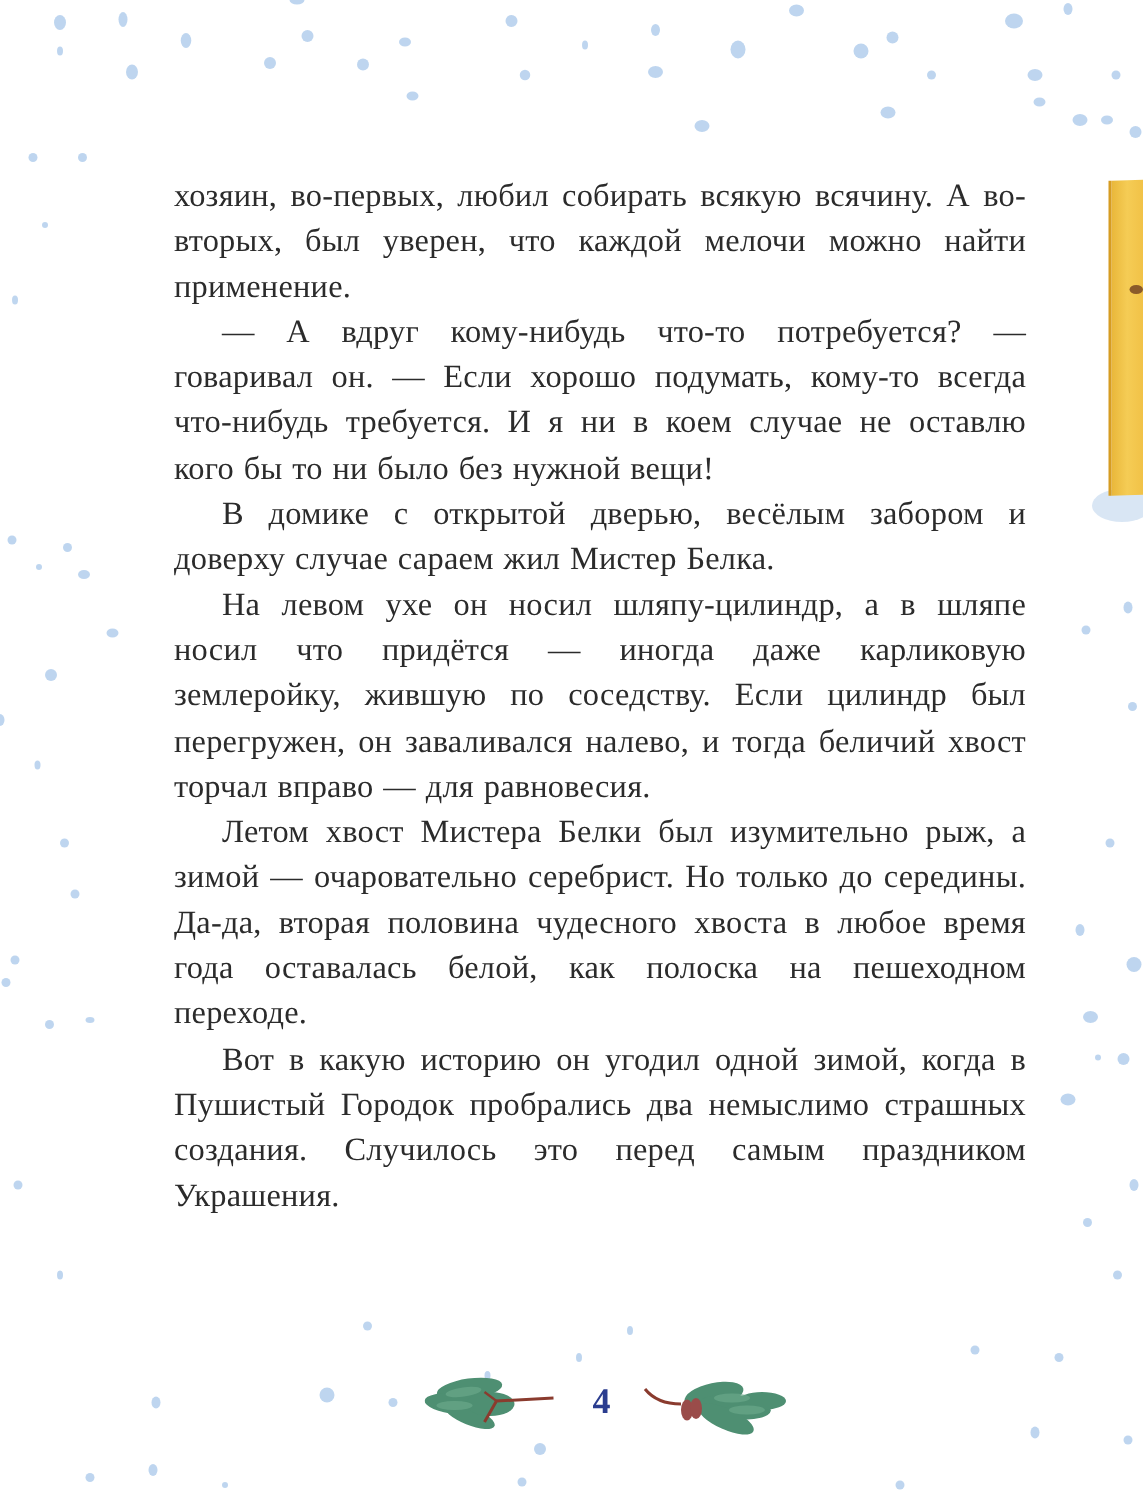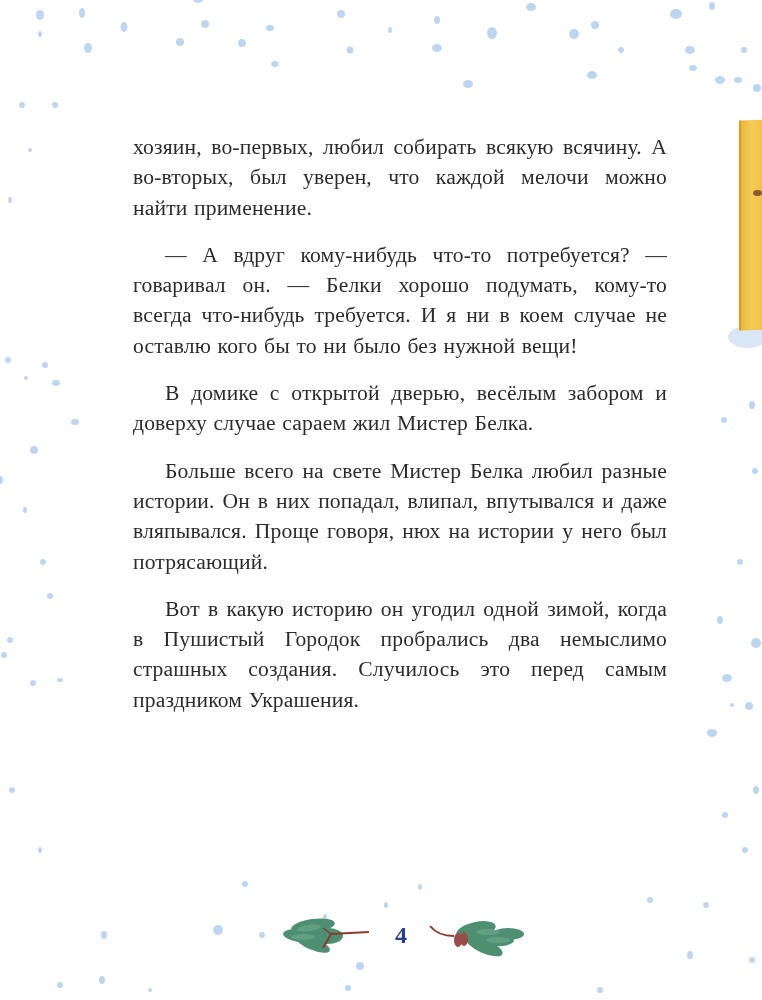--- a/index.html
+++ b/index.html
@@ -17,21 +17,21 @@
   }
   .post-knot { position:absolute; left:753px; top:190px; width:9px; height:6px; border-radius:50%; background:#8a5a2a; }
   .post-shadow { position:absolute; left:728px; top:326px; width:40px; height:22px; border-radius:50%; background:rgba(170,200,230,0.45); }
 
   .text {
     position:absolute; left:116px; top:115px; width:568px;
     font-family:"Liberation Serif", "DejaVu Serif", serif;
     font-size:21.6px; line-height:30.3px; color:#2b2b2b;
     text-align:justify; letter-spacing:0.15px; word-spacing:1px;
   }
-  .text p { margin:17px; text-indent:32px; }
+  .text p { margin:0; text-indent:32px; }
   .text p.cont { text-indent:0; }
 
   .footer { position:absolute; left:0; top:912px; width:762px; height:50px; }
   .page-num {
     position:absolute; left:386px; top:10px; width:30px; text-align:center;
     font-family:"Liberation Serif", serif; font-weight:bold; font-size:24px; color:#2b3d8f;
   }
   .sprig-left { position:absolute; left:283px; top:0; }
   .sprig-right { position:absolute; left:428px; top:0; }
 </style>
@@ -127,23 +127,24 @@
       <ellipse cx="150" cy="990" rx="2" ry="2"></ellipse>
   </g>
 </svg>
 
 <div class="post-shadow"></div>
 <div class="post"></div>
 <div class="post-knot"></div>
 
 <div class="text">
   <p class="cont">хозяин, во-первых, любил собирать всякую всячину. А во-вторых, был уверен, что каждой мелочи можно найти применение.</p>
-  <p>— А вдруг кому-нибудь что-то потребуется? — говаривал он. — Белки хорошо подумать, кому-то всегда что-нибудь требуется. И я ни в коем случае не оставлю кого бы то ни было без нужной вещи!</p>
+  <p>— А вдруг кому-нибудь что-то потребуется? — говаривал он. — Если хорошо подумать, кому-то всегда что-нибудь требуется. И я ни в коем случае не оставлю кого бы то ни было без нужной вещи!</p>
   <p>В домике с открытой дверью, весёлым забором и доверху случае сараем жил Мистер Белка.</p>
-  <p>Больше всего на свете Мистер Белка любил разные истории. Он в них попадал, влипал, впутывался и даже вляпывался. Проще говоря, нюх на истории у него был потрясающий.</p>
+  <p>На левом ухе он носил шляпу-цилиндр, а в шляпе носил что придётся — иногда даже карликовую землеройку, жившую по соседству. Если цилиндр был перегружен, он заваливался налево, и тогда беличий хвост торчал вправо — для равновесия.</p>
+  <p>Летом хвост Мистера Белки был изумительно рыж, а зимой — очаровательно серебрист. Но только до середины. Да-да, вторая половина чудесного хвоста в любое время года оставалась белой, как полоска на пешеходном переходе.</p>
   <p>Вот в какую историю он угодил одной зимой, когда в Пушистый Городок пробрались два немыслимо страшных создания. Случилось это перед самым праздником Украшения.</p>
 </div>
 
 <div class="footer">
   <svg class="sprig-left" width="90" height="44" viewBox="0 0 90 44">
     <g fill="#4e8f72">
       <ellipse cx="30" cy="14" rx="22" ry="7" transform="rotate(-8 30 14)"></ellipse>
       <ellipse cx="22" cy="24" rx="22" ry="7" transform="rotate(6 22 24)"></ellipse>
       <ellipse cx="30" cy="32" rx="18" ry="6" transform="rotate(22 30 32)"></ellipse>
       <ellipse cx="44" cy="24" rx="16" ry="8"></ellipse>

